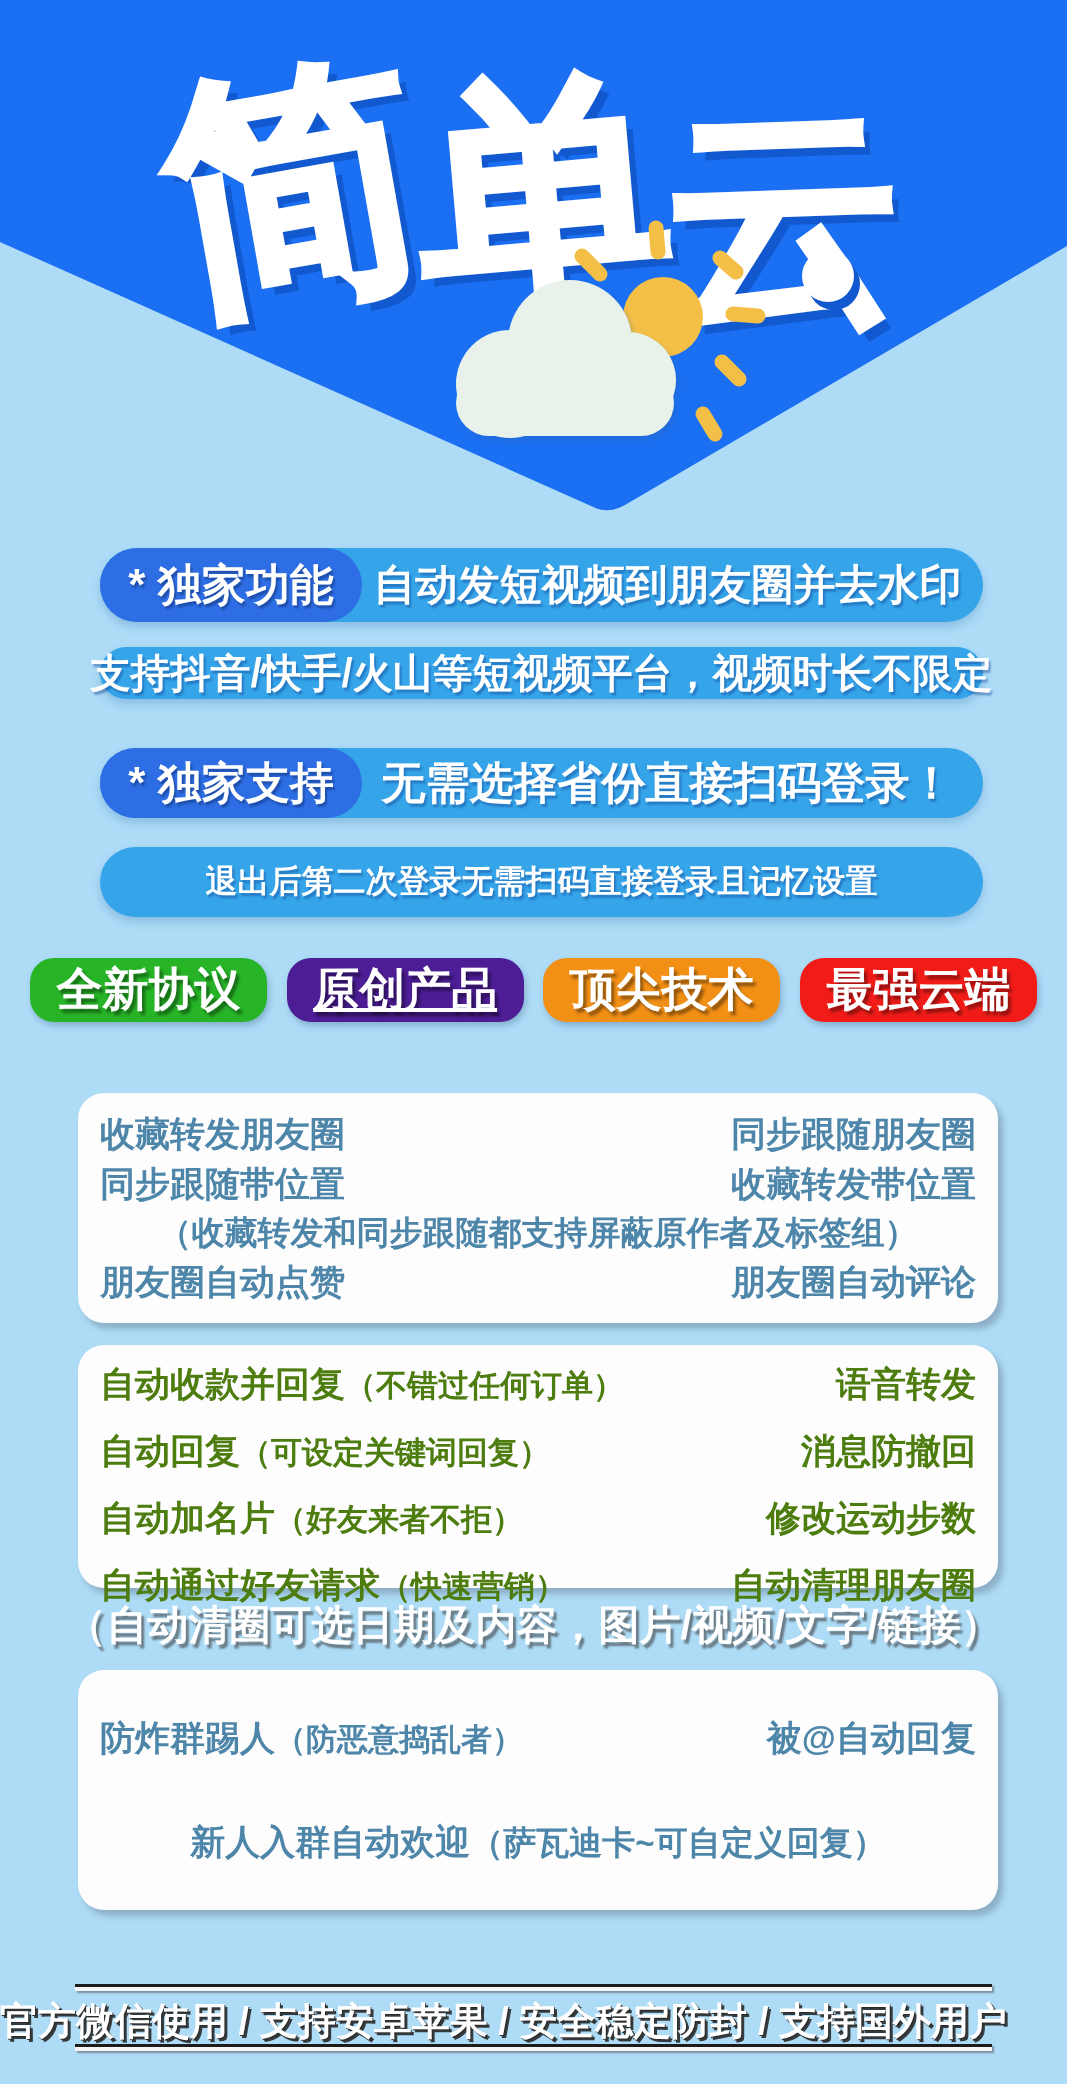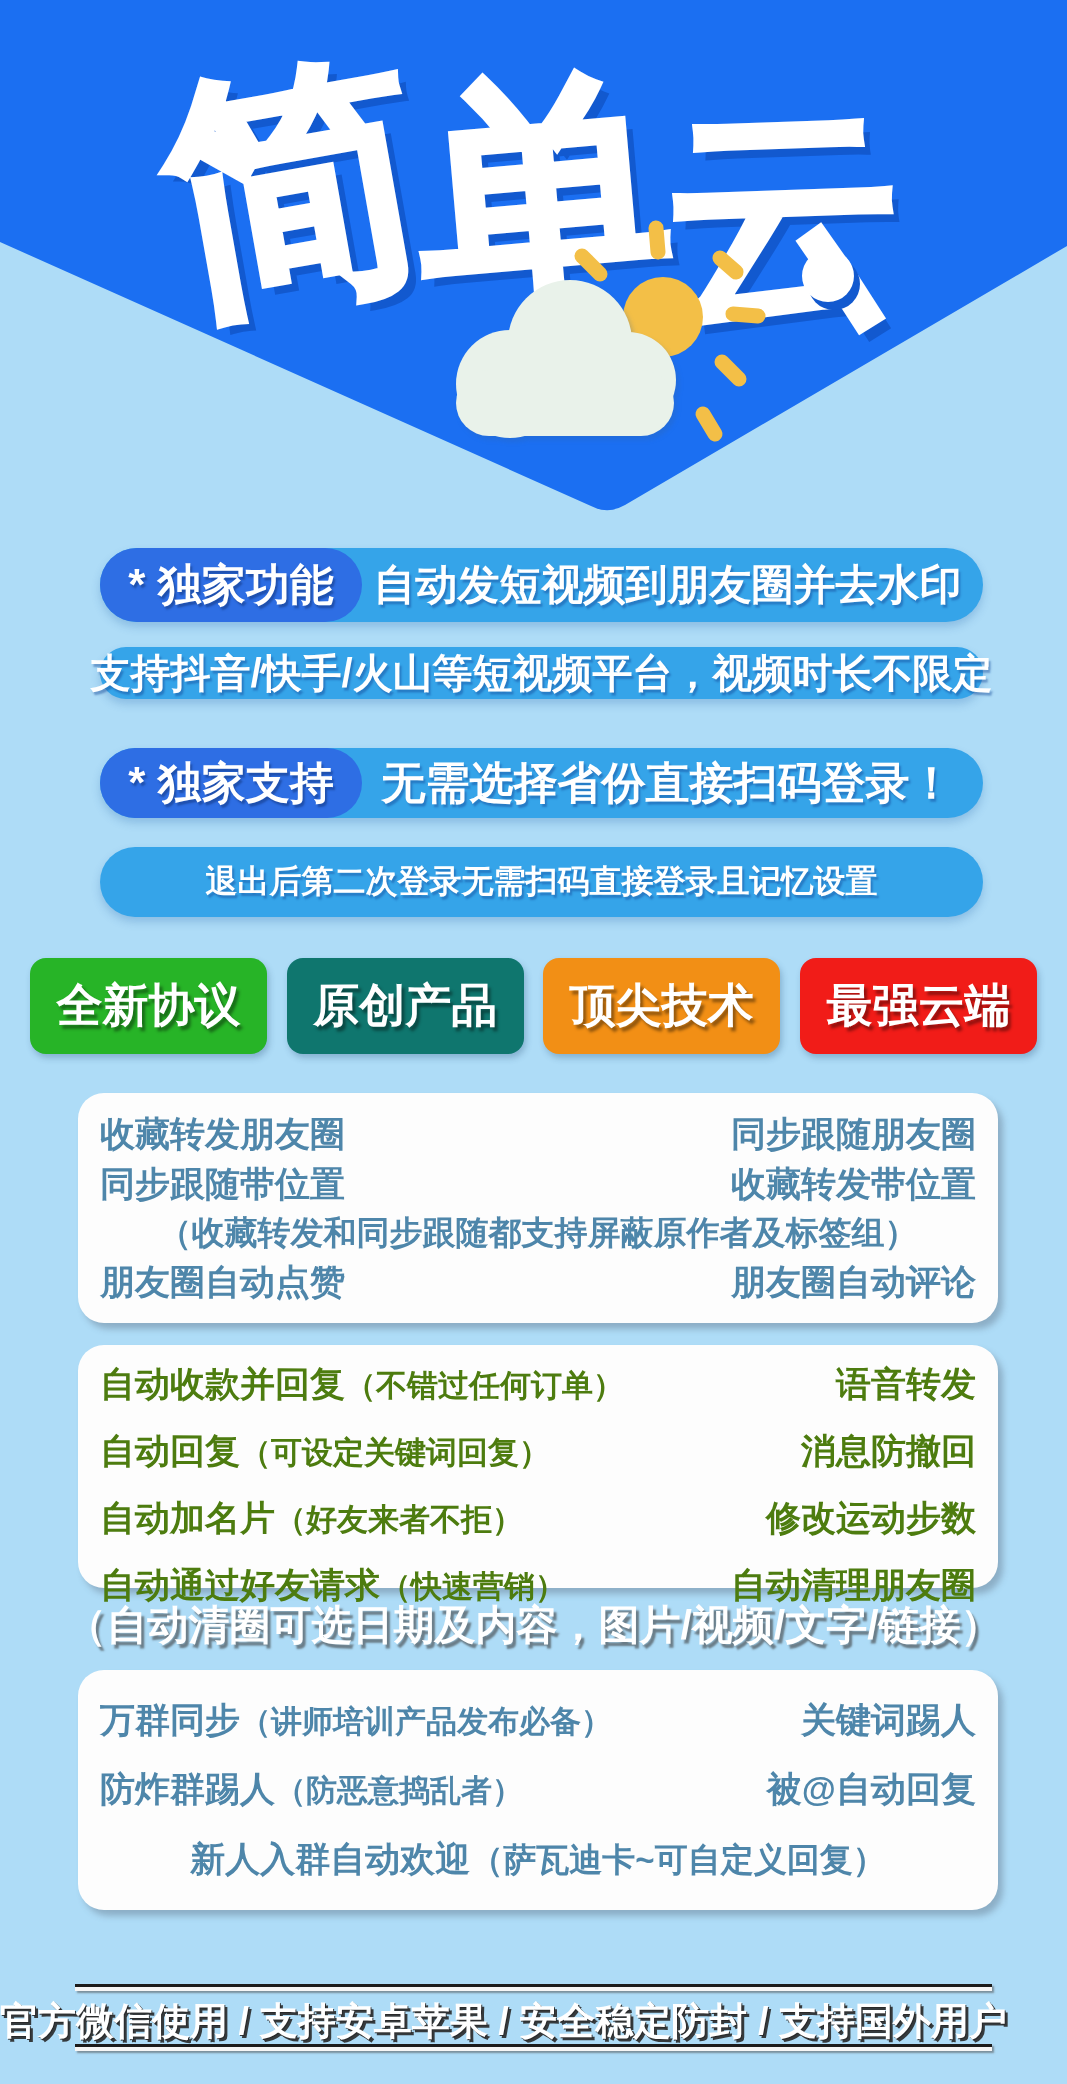--- a/index.html
+++ b/index.html
@@ -51,28 +51,28 @@
   .p3{top:748px;height:70px;}
   .p3 .msg{font-size:44px;margin-left:252px;}
   .p4{top:847px;height:70px;}
   .p4 .msg{font-size:32px;}
   
   .btn-row{
     position:absolute;left:0;top:958px;width:1067px;height:90px;z-index:4;
     display:flex;justify-content:space-between;box-sizing:border-box;padding:0 30px;
   }
   .fbtn{
-    width:237px;height:96px;border-radius:16px;
+    width:237px;height:64px;border-radius:24px;
     display:flex;align-items:center;justify-content:center;
     color:#fff;font-weight:bold;font-size:46px;white-space:nowrap;
     text-shadow:3px 4px 3px rgba(0,0,0,.4);
     box-shadow:2px 4px 6px rgba(40,80,120,.3);
   }
   .fb0{background:#27b427;}
-  .fb1{background:#0f766e;}
+  .fb1{background:#4c1d95;text-decoration:underline;}
   .fb2{background:#f28f15;}
   .fb3{background:#f11c18;}
   
   .wbox{
     position:absolute;left:78px;width:920px;z-index:4;
     background:#fdfdfd;border-radius:26px;
     box-shadow:5px 6px 6px rgba(100,120,140,.45);
     display:flex;flex-direction:column;justify-content:space-around;
     box-sizing:border-box;padding:16px 22px;
   }
@@ -197,24 +197,20 @@
     <div class="row">
       <span><span class="big">自动通过好友请求</span><span class="note">（快速营销）</span></span>
       <span class="big">自动清理朋友圈</span>
     </div>
   </div>
 
   <div class="caption">（自动清圈可选日期及内容，图片/视频/文字/链接）</div>
 
   <div class="wbox bx3 blue-text">
     <div class="row">
-      <span><span class="big">万群同步</span><span class="note">（讲师培训产品发布必备）</span></span>
-      <span class="big">关键词踢人</span>
-    </div>
-    <div class="row">
       <span><span class="big">防炸群踢人</span><span class="note">（防恶意捣乱者）</span></span>
       <span class="big">被@自动回复</span>
     </div>
     <div class="row center">
       <span><span class="big">新人入群自动欢迎</span><span class="mid">（萨瓦迪卡~可自定义回复）</span></span>
     </div>
   </div>
 
   <div class="rule rule1"></div>
   <div class="footer-text">官方微信使用 / 支持安卓苹果 / 安全稳定防封 / 支持国外用户</div>

